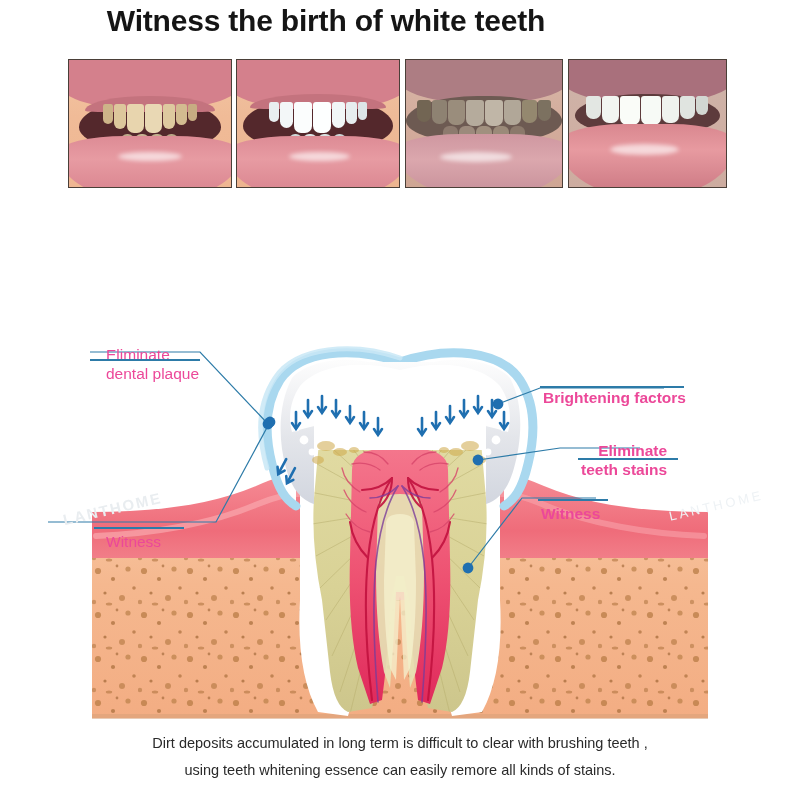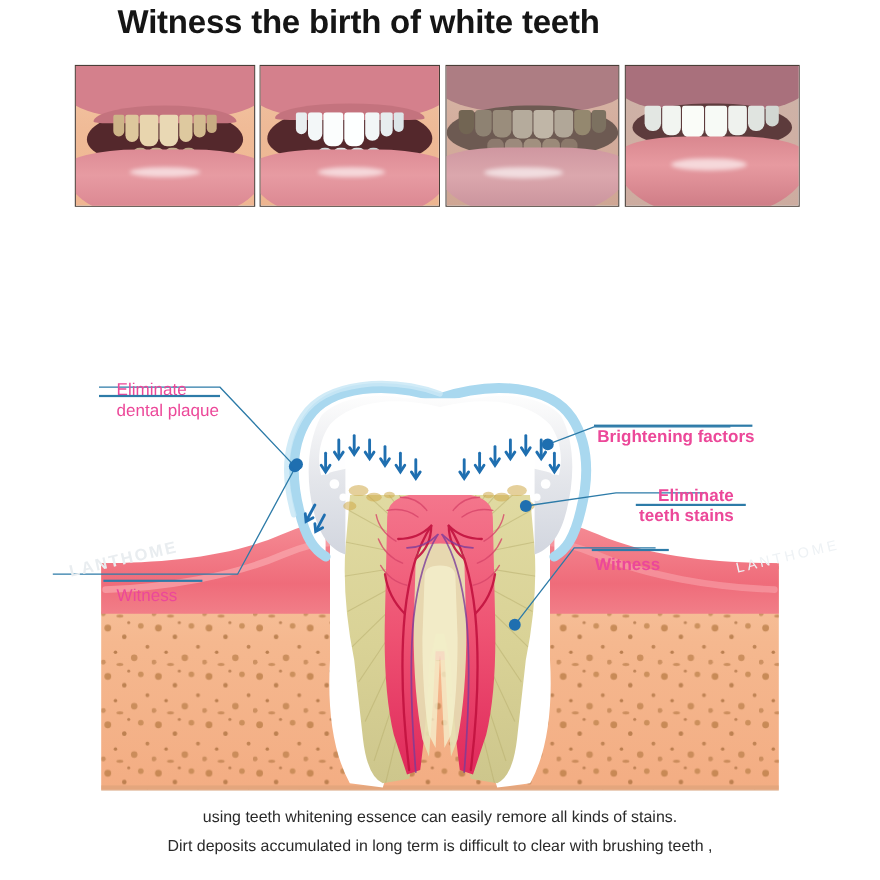--- a/index.html
+++ b/index.html
@@ -541,17 +541,17 @@
   <div class="callout" style="left:106px;top:505px;">Witness</div>
   <div class="underline" style="left:94px;top:527px;width:90px;"></div>
 
   <div class="callout right" style="left:541px;top:477px;">Witness</div>
   <div class="underline" style="left:538px;top:499px;width:70px;"></div>
 
   <div class="wm" style="left:62px;top:500px;">LANTHOME</div>
   <div class="wm2" style="left:668px;top:498px;">LANTHOME</div>
 
   <div class="caption">
+    <span class="cap-line">Dirt deposits accumulated in long term is difficult  to clear with brushing teeth ,</span>
     <span class="cap-line">using teeth whitening essence can easily remore all kinds of stains.</span>
-    <span class="cap-line">Dirt deposits accumulated in long term is difficult  to clear with brushing teeth ,</span>
   </div>
 
 </div>
 
 </body></html>

